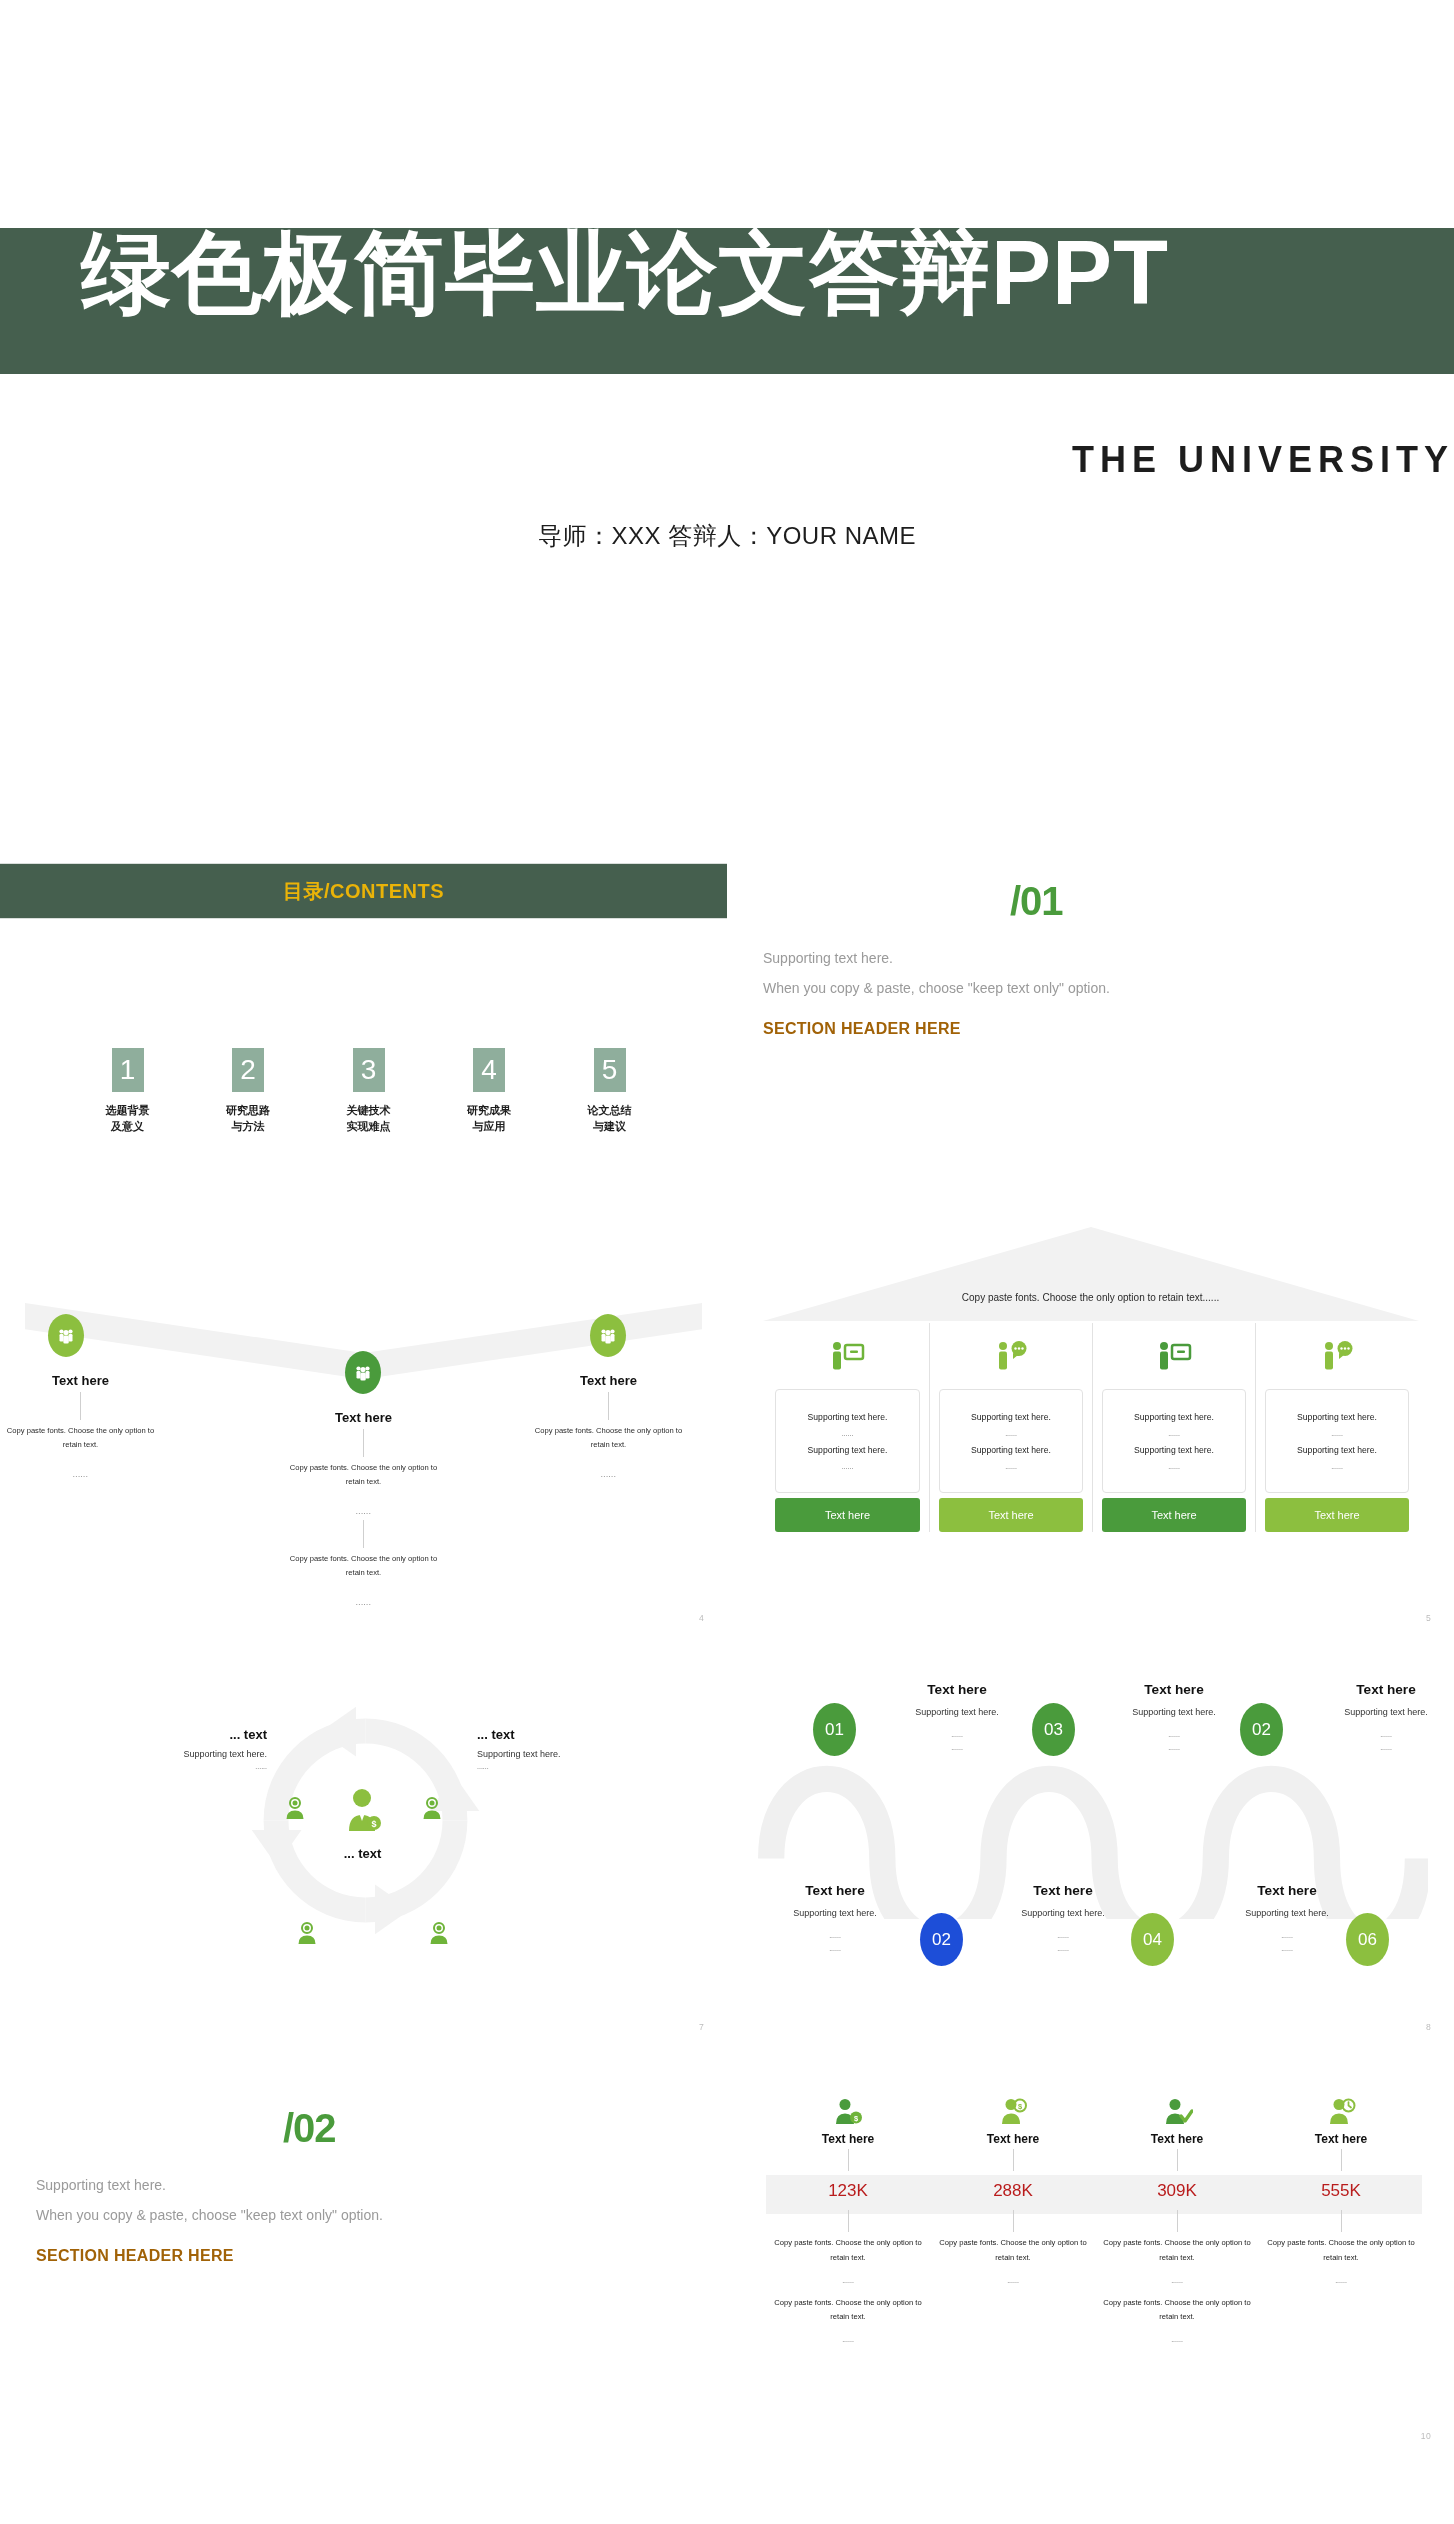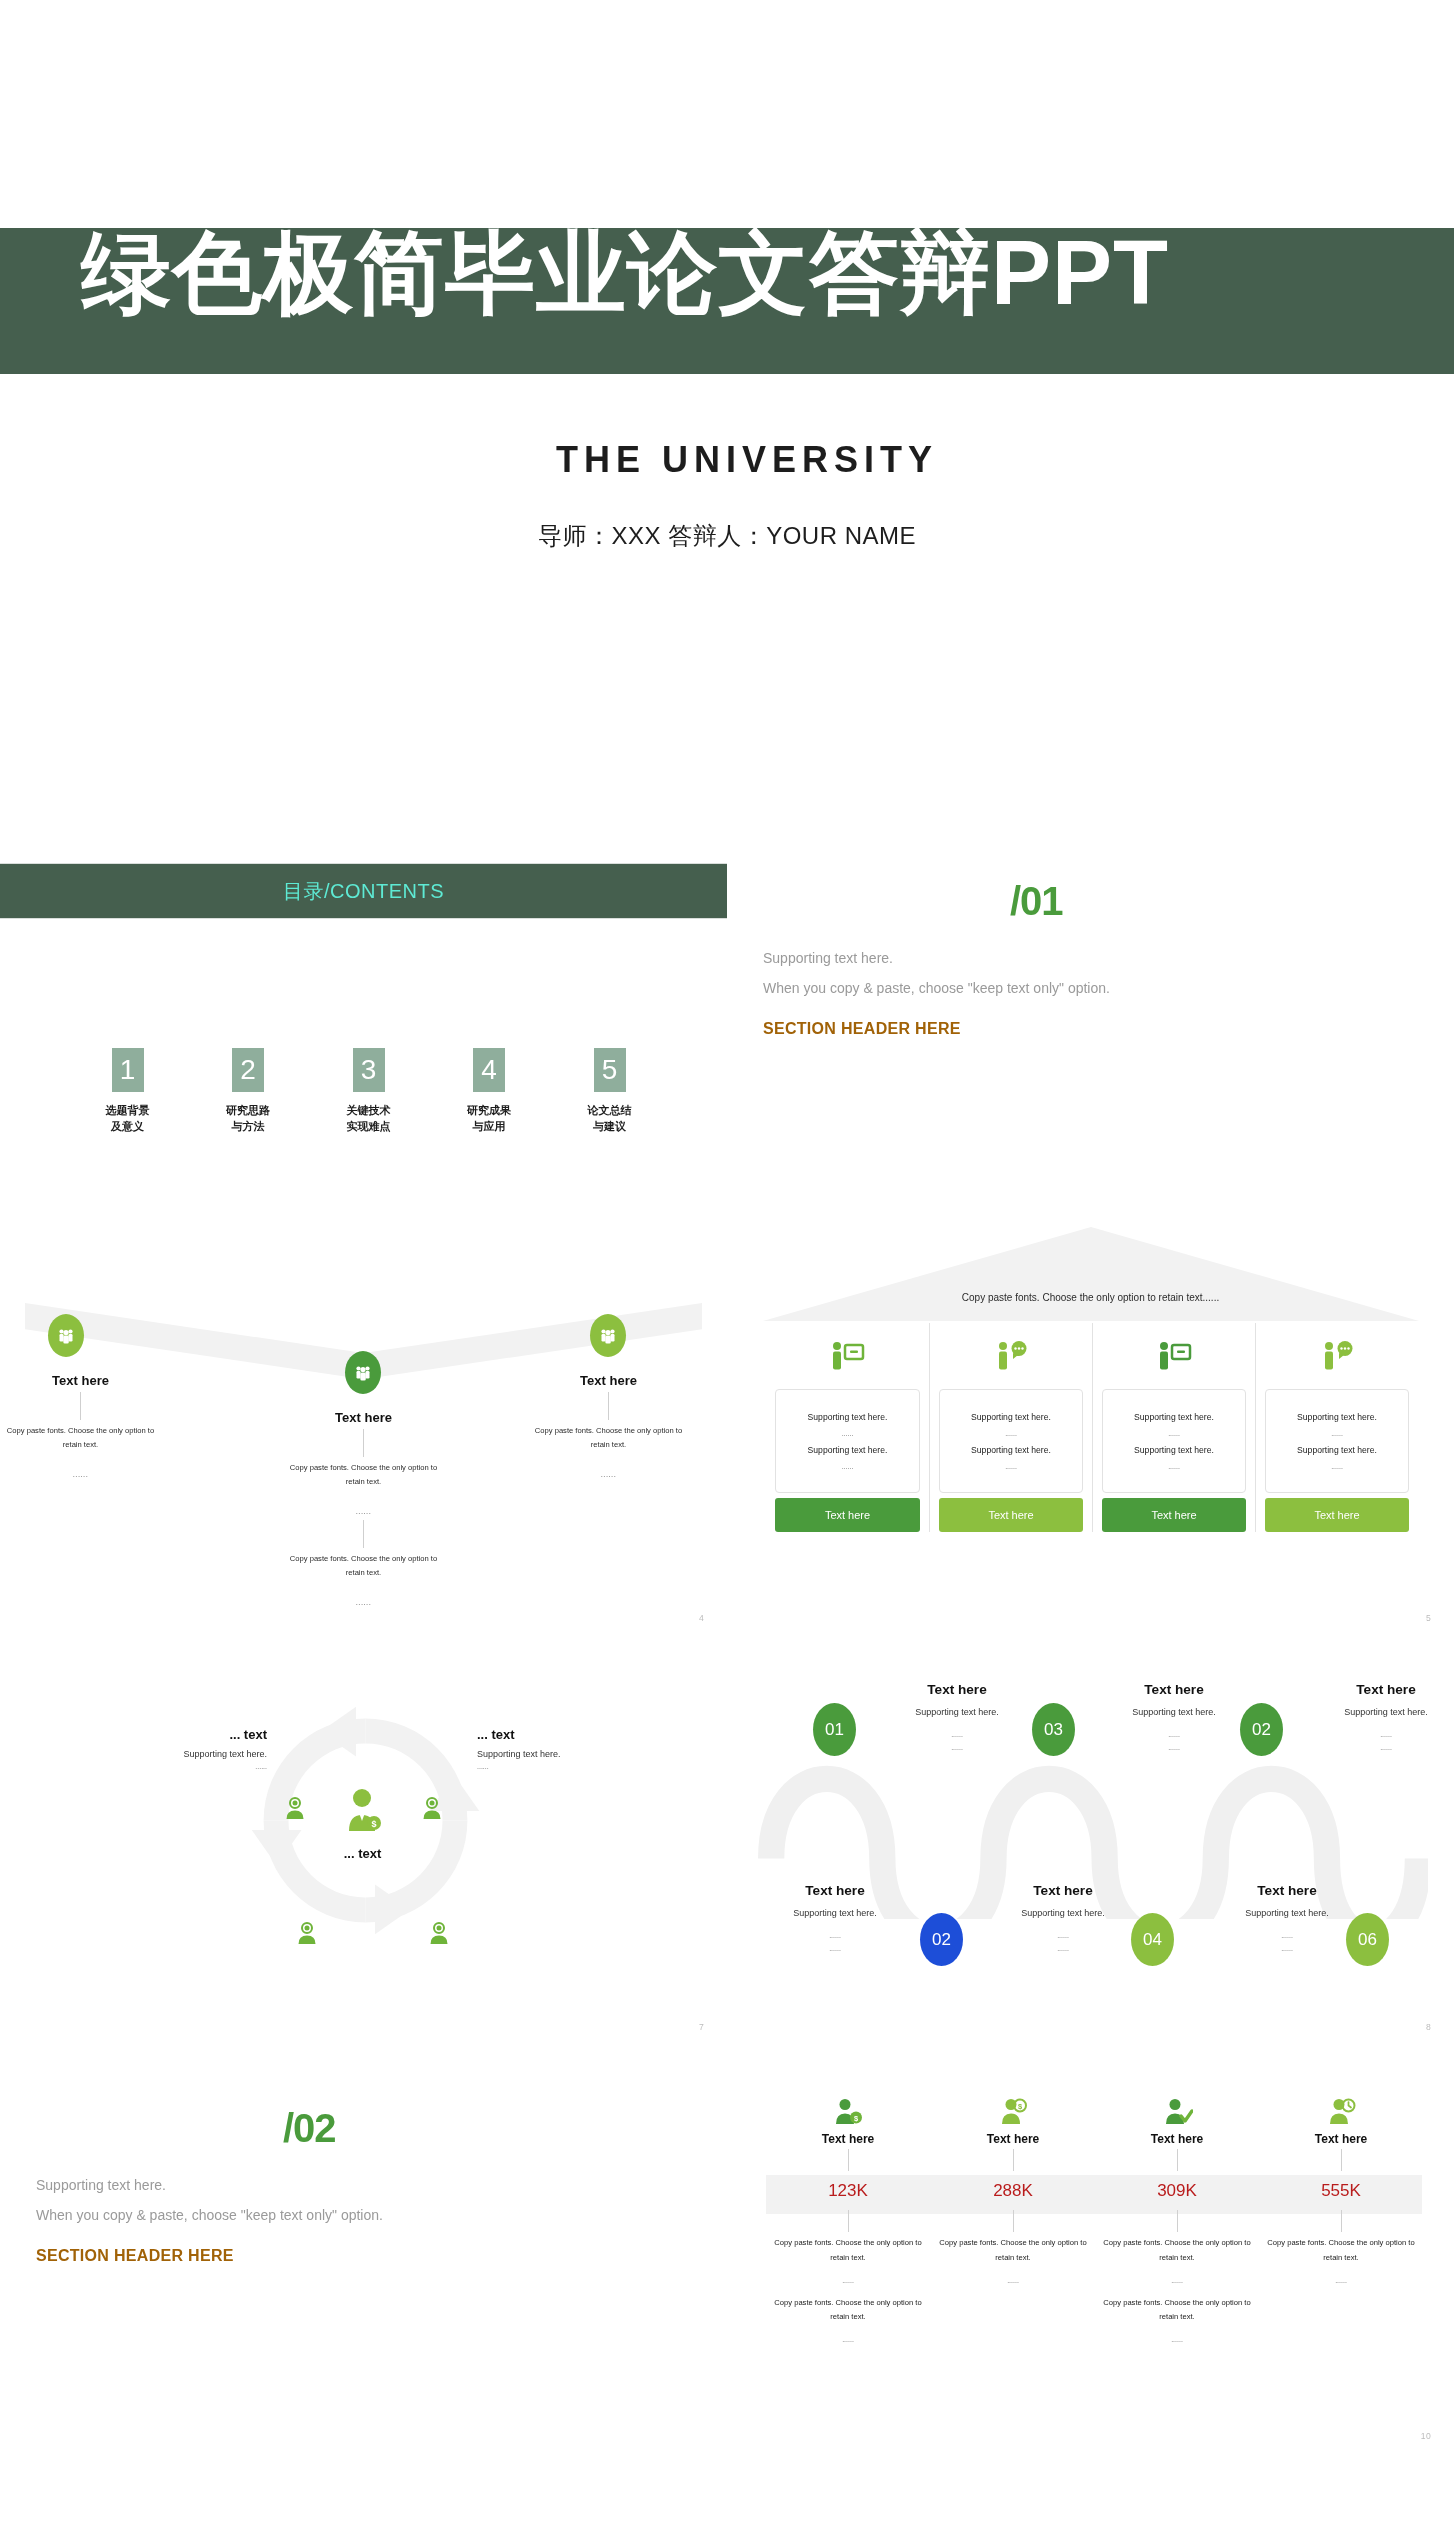--- a/index.html
+++ b/index.html
@@ -13,31 +13,31 @@
   .slide-num { position:absolute; right:23px; bottom:13px; font-size:8.6px; color:#bdbdbd;
                font-family:"Liberation Sans", sans-serif; letter-spacing:0.3px; }
 
   
   .title-slide { left:0; top:0; width:1454px; height:818px; }
   .title-band { position:absolute; left:0; top:228px; width:1454px; height:146px;
                 background:#455F4E; display:flex; align-items:flex-start; }
   .title-band .main-title { color:#fff; font-size:90px; font-weight:bold; letter-spacing:1px;
                 padding-left:81px; line-height:1; white-space:nowrap;
                 font-family:"Liberation Sans", sans-serif; }
-  .title-univ { position:absolute; left:0; top:439px; width:1454px; text-align:center;
+  .title-univ { position:absolute; left:0; top:439px; width:1454px; text-align:right;
                 font-size:36px; font-weight:bold; letter-spacing:6px; color:#1d1d1d;padding-left:40px; }
   .title-sub  { position:absolute; left:0; top:520px; width:1454px; text-align:center;
                 font-size:24px; color:#1d1d1d; letter-spacing:0.5px; }
 
   
   .toc-slide { left:0; top:818px; width:727px; height:409px; }
   .toc-bar { position:absolute; left:0; top:45px; width:727px; height:56px;
              background:#455F4E; display:flex; align-items:center; justify-content:center;
              border-top:0.5px solid #d9dedb; border-bottom:0.5px solid #d9dedb; }
-  .toc-bar span { color:#5eead4; font-size:20px; font-weight:normal; letter-spacing:0.5px; }
+  .toc-bar span { color:#eab308; font-size:20px; font-weight:bold; letter-spacing:0.5px; }
   .toc-items { position:absolute; left:96px; top:230px; width:545px;
                display:flex; justify-content:space-between; }
   .toc-item { width:63px; text-align:center; }
   .toc-box { width:32px; height:44px; margin:0 auto 11px auto; background:#8FAE9C;
              color:#fff; font-size:28px; line-height:44px; text-align:center;
              font-family:"Liberation Sans", sans-serif; }
   .toc-label { font-size:11px; font-weight:bold; color:#1d1d1d; line-height:1.45; }
 
   
   .sec-slide { width:727px; height:409px; }

